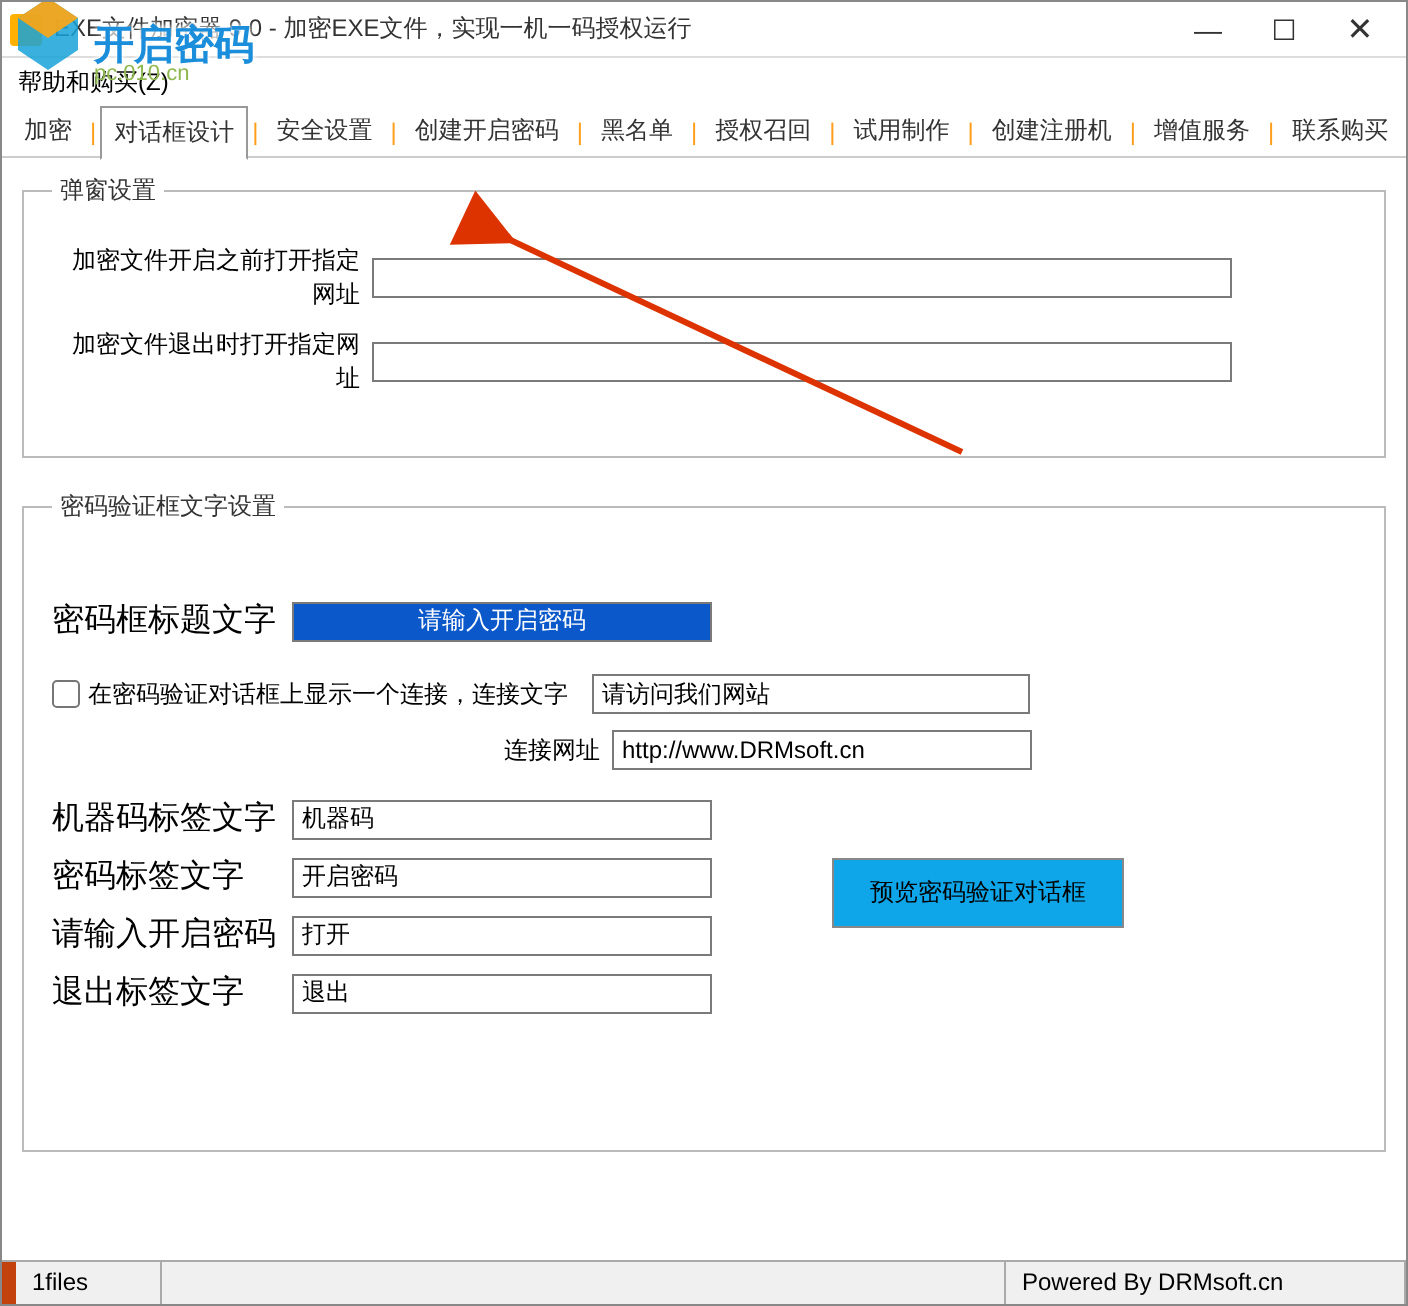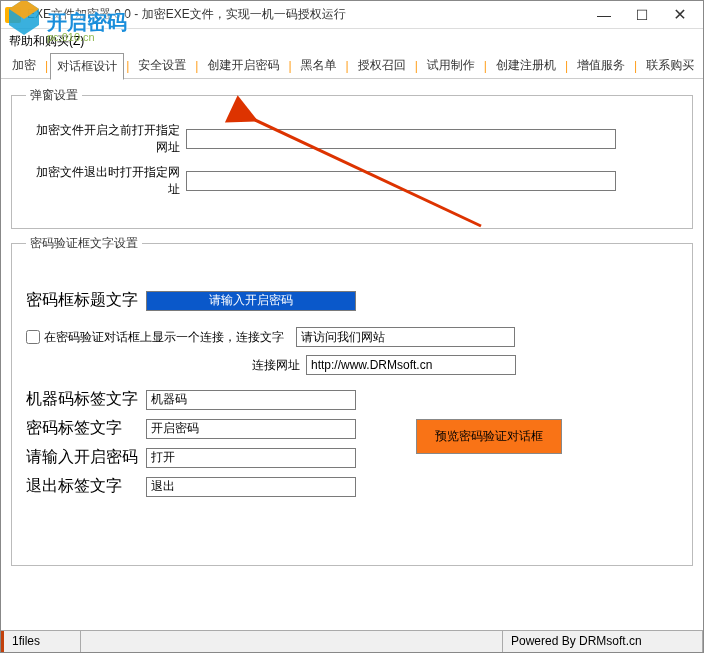--- a/index.html
+++ b/index.html
@@ -13,33 +13,33 @@
 .menubar { height: 24px; display: flex; align-items: center; padding: 0 8px; gap: 14px; font-size: 12px; position: relative; }
 .watermark { position: absolute; top: 2px; left: 0; width: 100%; height: 44px; pointer-events: none; z-index: 1; }
 .watermark .logo { position:absolute; left:2px; top:-8px; width:42px; height:42px; }
 .watermark .txt { position:absolute; left:46px; top:6px; color:#1a8edb; font-size:20px; font-weight:bold; text-shadow:0 0 3px #fff,0 0 3px #fff; font-family:"Microsoft YaHei"; }
 .watermark .dot { position:absolute; left:46px; top:28px; color:#8fb84f; font-size:11px; font-family:Arial; }
 .tabbar { height: 26px; display: flex; align-items: center; padding: 0 4px; border-bottom: 1px solid #ccc; position: relative; z-index:2; }
 .tab { padding: 4px 6px; font-size: 12px; color: #333; border: 1px solid transparent; cursor: pointer; white-space: nowrap; }
 .tab.sel { border: 1px solid #999; border-bottom: 1px solid #fff; background: #fff; position: relative; top: 1px; }
 .tabsep { color: #ff9e1a; padding: 0 2px; }
 .content { padding: 8px 10px; position: relative; }
-fieldset { border: 1px solid #bbb; padding: 18px 14px 22px 14px; margin-bottom: 6px; position: relative; }
+fieldset { border: 1px solid #bbb; padding: 18px 14px 22px 14px; margin-bottom: 16px; position: relative; }
 legend { padding: 0 4px; font-size: 12px; color: #333; }
 .row { display: flex; align-items: center; margin-bottom: 8px; }
 .label { text-align: right; width: 160px; padding-right: 6px; font-size: 12px; }
 .label2 { text-align: right; width: 280px; padding-right: 6px; font-size: 12px; }
 .label3 { text-align: left; width: 120px; padding-right: 6px; font-size: 16px; }
 input.text { border: 1px solid #7a7a7a; height: 20px; padding: 1px 4px; font-size: 12px; font-family: inherit; }
 input.sel { background: #0a58ca; color:#fff;text-align:center; }
 .checkbox { width: 14px; height: 14px; margin-right: 4px; }
-.btn { padding: 8px 18px; border: 1px solid #888; background: #f97316; font-size: 12px; cursor: pointer; }
+.btn { padding: 8px 18px; border: 1px solid #888; background: #0ea5e9; font-size: 12px; cursor: pointer; }
 .statusbar { position: absolute; bottom: 0; left: 0; right: 0; height: 22px; border-top: 1px solid #aaa; display: flex; background: #f0f0f0; }
 .statusbar .cell { border-right: 1px solid #aaa; padding: 3px 8px; font-size: 12px; }
-.statusbar .cell:first-child { width: 80px; border-left:3px solid #c2410c; }
+.statusbar .cell:first-child { width: 80px; border-left:7px solid #c2410c; }
 .statusbar .cell.spacer { flex: 1; border-right: 1px solid #aaa; }
 .statusbar .cell:last-child { width: 200px; }
 .arrow-svg { position: absolute; top: 0; left: 0; pointer-events: none; z-index: 5;}
 </style>
 </head>
 <body>
 
 <div class="titlebar">
   <span class="icon"></span>
   <span class="title">EXE文件加密器 9.0 - 加密EXE文件，实现一机一码授权运行</span>

